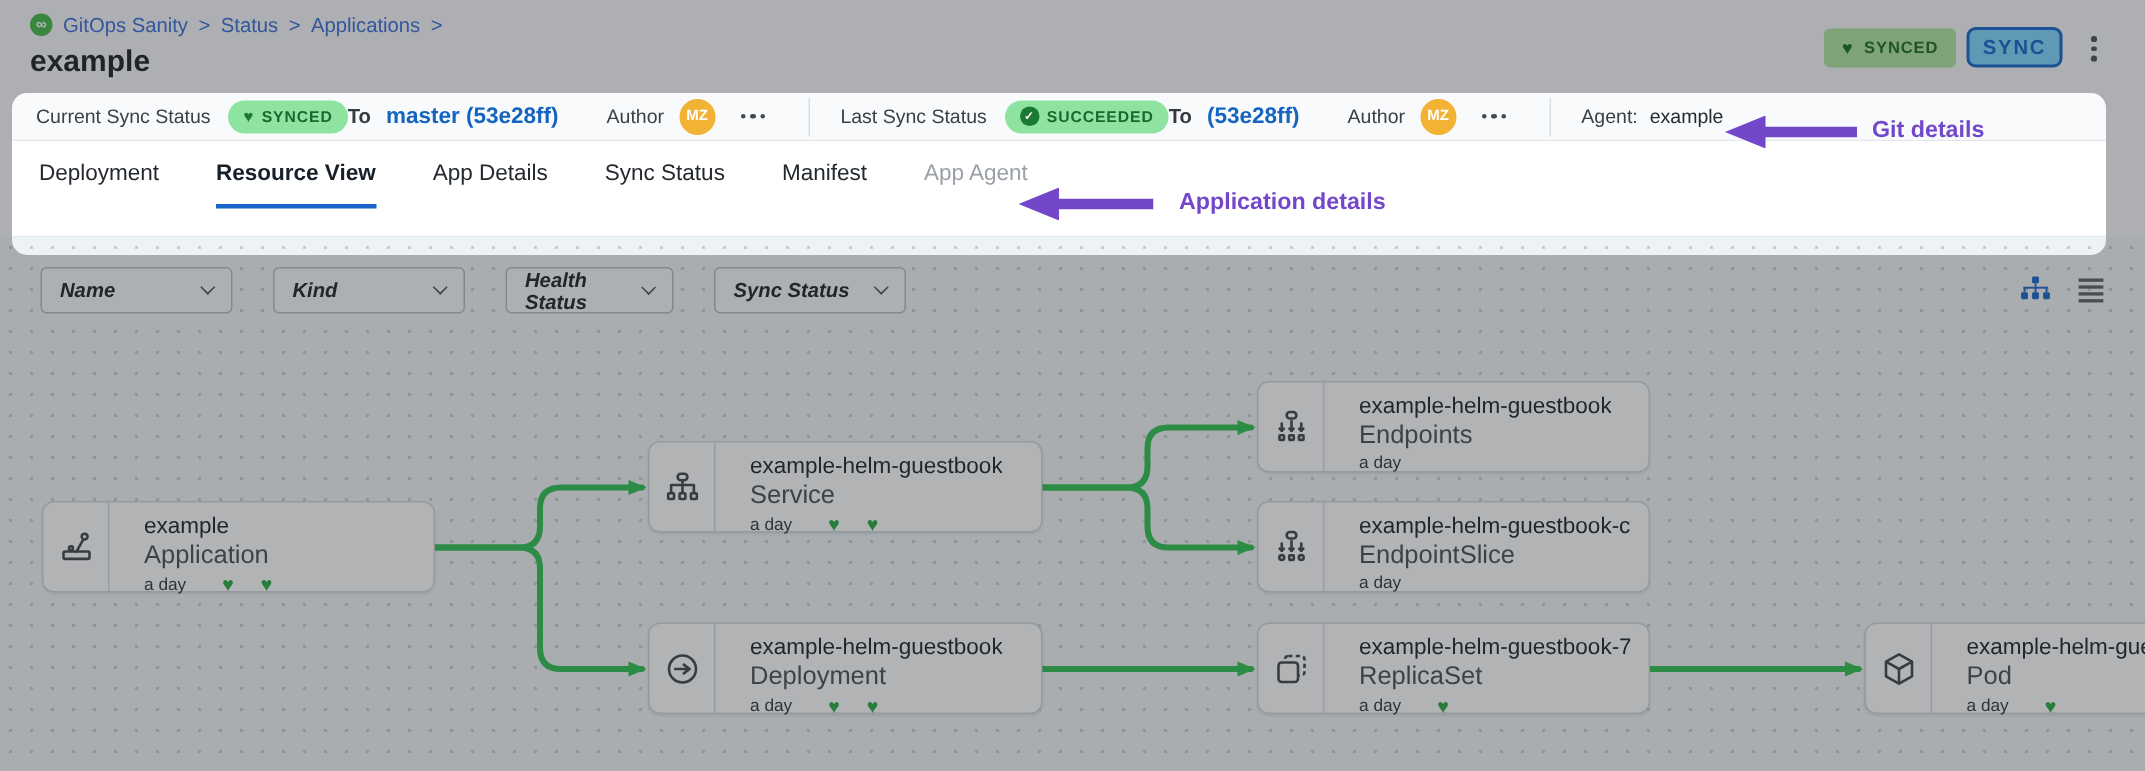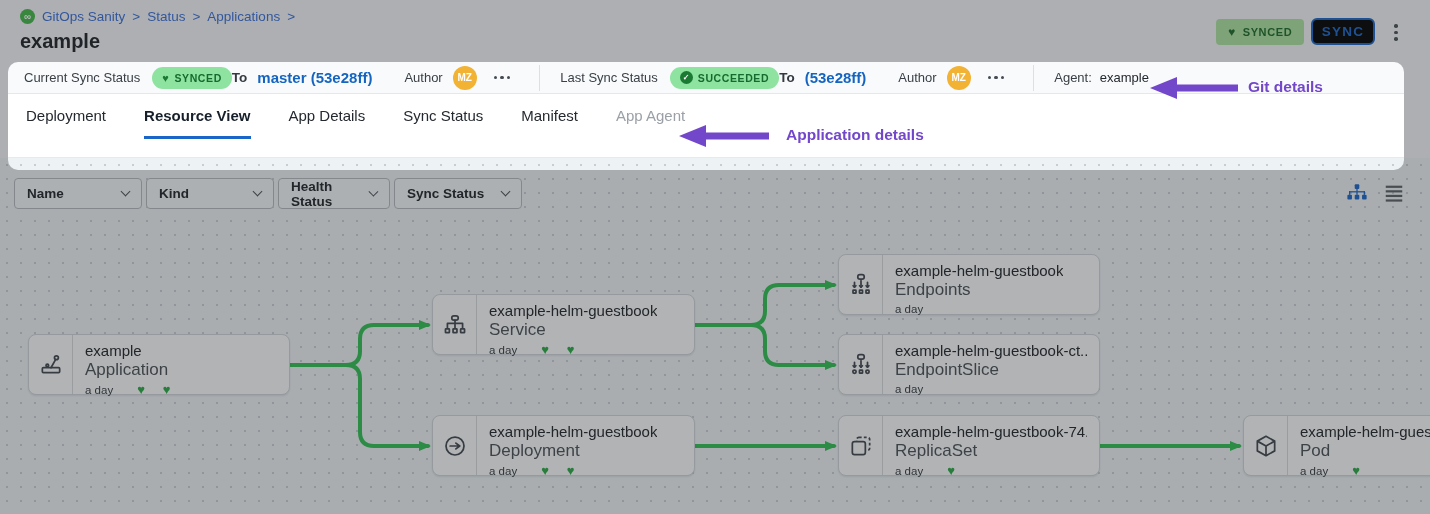--- a/index.html
+++ b/index.html
@@ -12,21 +12,21 @@
   .crumb-logo { width:15px; height:15px; border-radius:50%; background:#43b649; color:#fff; display:flex; align-items:center; justify-content:center; font-size:10px; font-weight:bold; line-height:1; }
   .crumb-link { cursor:pointer; }
   .crumb-sep { color:#3a6fd8; }
   .page-title { position:absolute; top:30px; left:20px; font-size:20px; font-weight:700; color:#1d2125; z-index:1; }
 
   .health-badge { position:absolute; left:1216px; top:19px; height:26px; padding:0 12px; border-radius:4px;
     background:#aee3a2; color:#1c6a28; font-size:11px; font-weight:700; letter-spacing:.6px;
     display:flex; align-items:center; gap:7px; z-index:1; }
   .health-badge .heart { font-size:12px; color:#1c6a28; }
   .sync-btn { position:absolute; left:1311px; top:18px; width:64px; height:27px; border:2px solid #1a66c8; border-radius:6px;
-    background:#000000; color:#1a66c8; font-size:13.5px; font-weight:700; letter-spacing:1.2px;
+    background:#7dd3fc; color:#1a66c8; font-size:13.5px; font-weight:700; letter-spacing:1.2px;
     display:flex; align-items:center; justify-content:center; z-index:1; cursor:pointer; }
   .kebab { position:absolute; left:1392px; top:22px; display:flex; flex-direction:column; gap:3px; z-index:1; cursor:pointer; padding:2px; }
   .kebab i { width:3.5px; height:3.5px; border-radius:50%; background:#4b5157; }
 
   
   .panel { position:absolute; left:8px; top:62px; width:1396px; height:96px; border-radius:10px 10px 0 0; background:#fff; z-index:10; border-bottom:1px solid #e6e9ed; }
   .sync-row { height:32px; background:#f8fafc; border-radius:10px 10px 0 0; border-bottom:1px solid #e4e7ec;
     display:flex; align-items:center; padding-left:16px; font-size:13px; color:#3b4046; white-space:nowrap; }
   .status-badge { height:22px; border-radius:11px; background:#8fe3a1; color:#176a2e; font-size:10.5px; font-weight:700;
     letter-spacing:.6px; display:flex; align-items:center; gap:5px; padding:0 10px; margin-left:12px; }
@@ -51,32 +51,32 @@
   
   .anno { position:absolute; z-index:45; }
   .anno-label { position:absolute; z-index:45; font-size:15.5px; font-weight:700; color:#7347c9; }
 
   
   .canvas { position:absolute; left:0; top:158px; width:1430px; height:356px;
     background-color:#edf2f5;
     background-image:radial-gradient(circle, #c6ced3 1.1px, transparent 1.1px);
     background-size:14px 14px; }
 
-  .filter-bar { position:absolute; left:14px; top:178px; display:flex; gap:4px; z-index:3; }
+  .filter-bar { position:absolute; left:27px; top:178px; display:flex; gap:27px; z-index:3;font-style:italic; }
   .filter-btn { height:31px; border:1px solid #b5bac0; border-radius:4px; background:#f3f6f8;
     display:flex; align-items:center; justify-content:space-between; padding:0 12px; cursor:pointer;
     font-size:13.5px; font-weight:700; color:#212529; }
   .chev { width:7px; height:7px; border-right:1.8px solid #495057; border-bottom:1.8px solid #495057; transform:rotate(45deg); margin-top:-4px; }
   .view-toggles { position:absolute; left:1346px; top:182px; display:flex; gap:15px; z-index:3; }
   .view-toggles svg { cursor:pointer; }
 
   .edges { position:absolute; left:0; top:0; z-index:2; pointer-events:none; }
 
   .node { position:absolute; height:61px; display:flex; background:#fafbfc; border:1px solid #d0d4d9; border-radius:8px;
-    box-shadow:0 1px 2px rgba(20,30,40,.10); z-index:3; cursor:pointer; }
+    box-shadow:0 1px 2px rgba(20,30,40,.10); z-index:3; cursor:pointer;gap:11px; }
   .node-icon { width:44px; flex:0 0 44px; display:flex; align-items:center; justify-content:center; border-right:1px solid #d5d9dd; color:#41474e; }
   .node-body { padding:7px 12px 0 12px; min-width:0; }
   .node-name { font-size:15px; color:#212529; white-space:nowrap; overflow:hidden; }
   .node-kind { font-size:17px; color:#4a5056; margin-top:1px; }
   .node-meta { font-size:11.5px; color:#343a40; margin-top:3px; display:flex; align-items:flex-end; }
   .hearts { display:flex; gap:18px; margin-left:24px; }
   .hearts .heart { font-size:13px; color:#2aa946; line-height:1; }
 
   
   .spotlight { position:absolute; left:8px; top:62px; width:1396px; height:108px; border-radius:10px;

